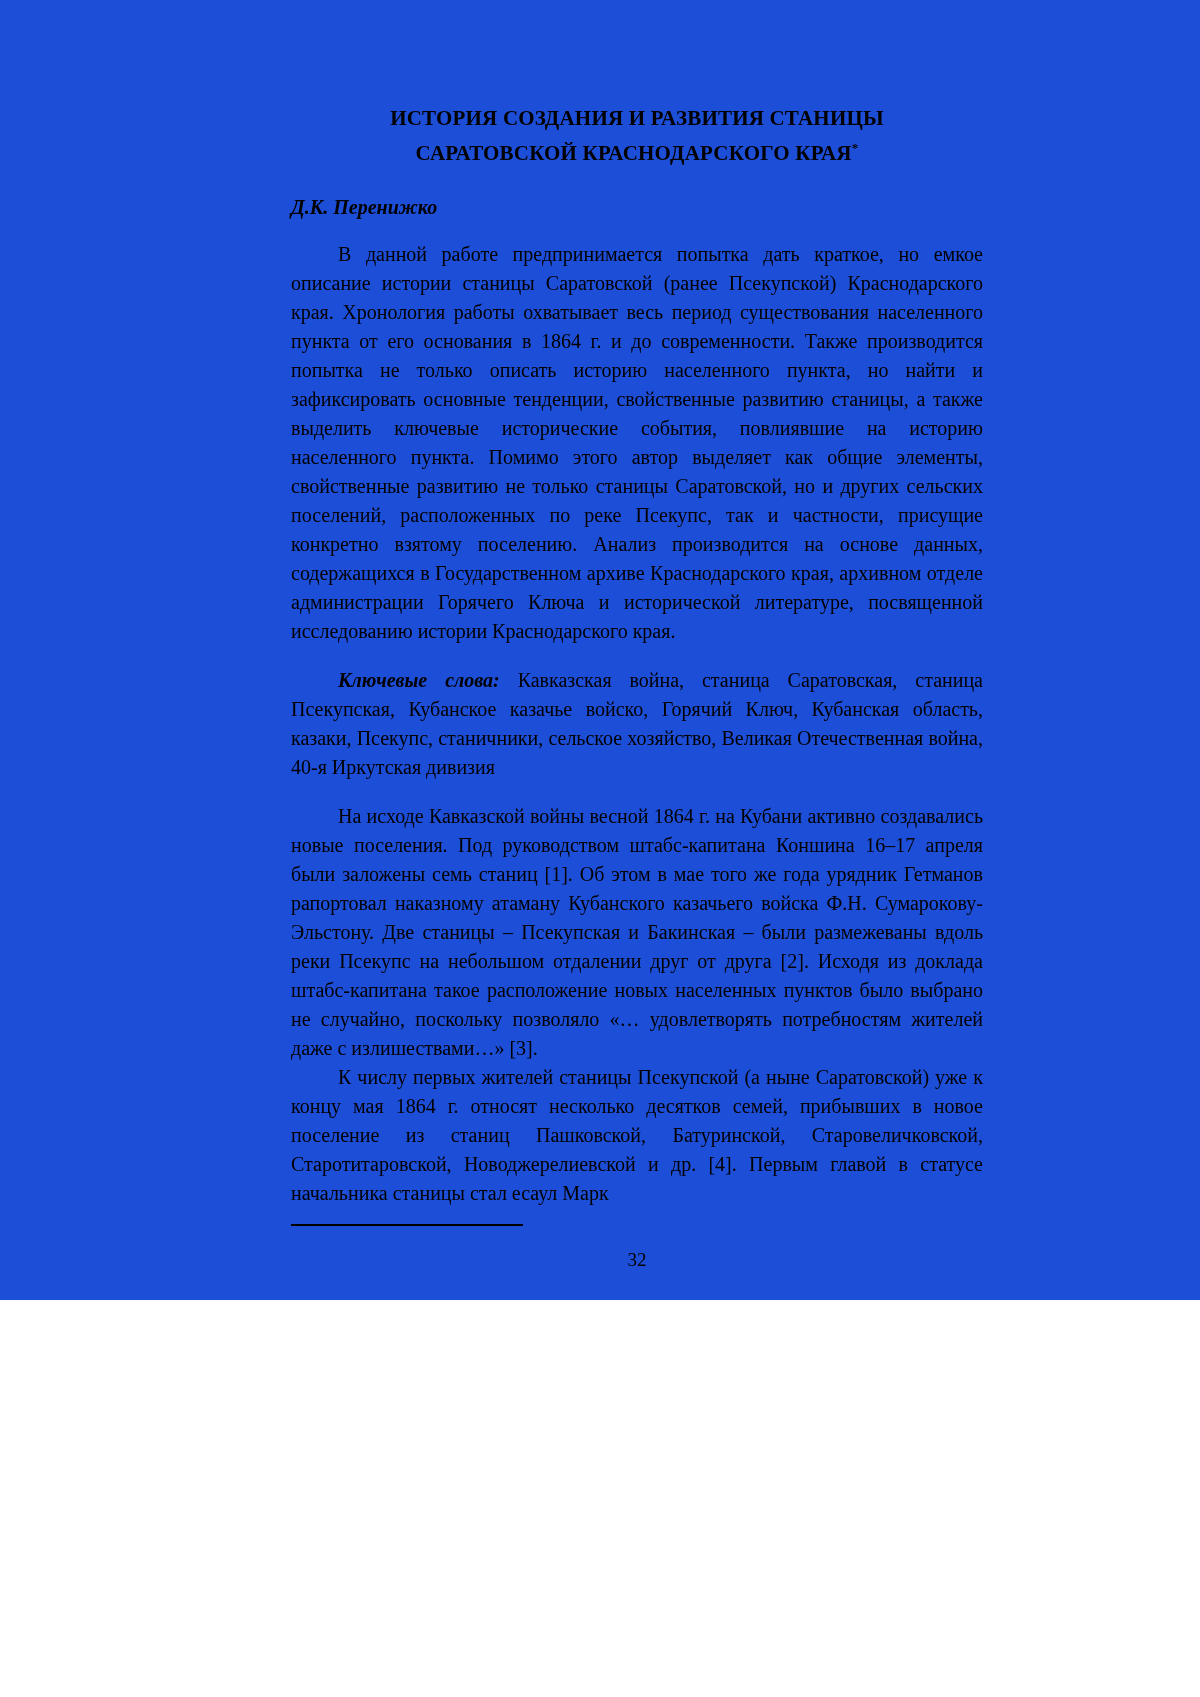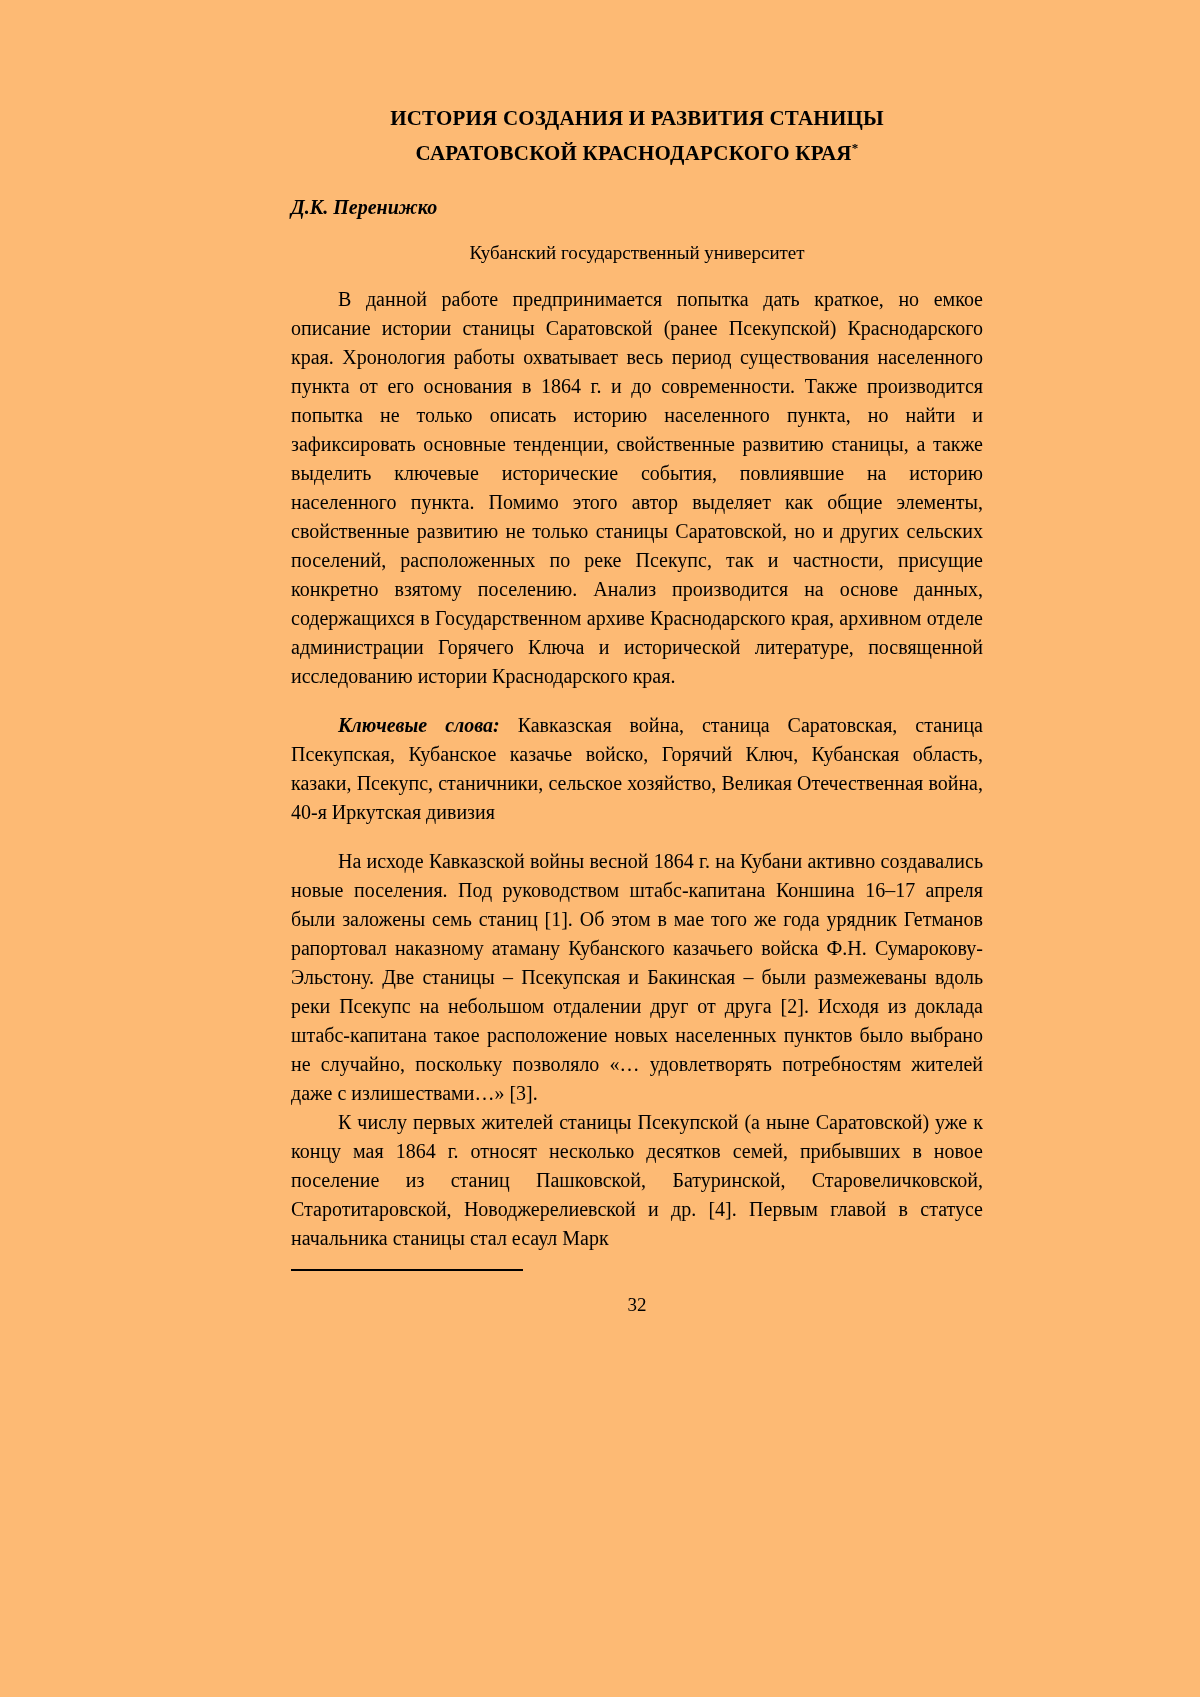--- a/index.html
+++ b/index.html
@@ -1,20 +1,20 @@
 <!DOCTYPE html>
 <html><head>
 <meta charset="utf-8">
 <style>
   html, body { margin: 0; padding: 0; background: #ffffff; }
   .page {
     position: relative;
     width: 1200px;
-    height: 1697px;
-    background: #fdba74;
+    height: 1300px;
+    background: #1d4ed8;
     color: #000000;
     font-family: "Liberation Serif", "DejaVu Serif", serif;
     overflow: hidden;
     margin: 0 auto;
   }
   .content {
     position: absolute;
     left: 291px;
     top: 103px;
     width: 692px;
@@ -76,21 +76,20 @@
 <body>
 
 <div class="page">
   <div class="content">
 
     <h1 class="title"><span>ИСТОРИЯ СОЗДАНИЯ И РАЗВИТИЯ СТАНИЦЫ</span><br><span>САРАТОВСКОЙ КРАСНОДАРСКОГО КРАЯ</span><sup>*</sup></h1>
 
     <p class="author">Д.К. Перенижко</p>
 
     <div class="affiliation">
-      <div>Кубанский государственный университет</div>
     </div>
 
     <p class="para gap-top">В данной работе предпринимается попытка дать краткое, но емкое описание истории станицы Саратовской (ранее Псекупской) Краснодарского края. Хронология работы охватывает весь период существования населенного пункта от его основания в 1864 г. и до современности. Также производится попытка не только описать историю населенного пункта, но найти и зафиксировать основные тенденции, свойственные развитию станицы, а также выделить ключевые исторические события, повлиявшие на историю населенного пункта. Помимо этого автор выделяет как общие элементы, свойственные развитию не только станицы Саратовской, но и других сельских поселений, расположенных по реке Псекупс, так и частности, присущие конкретно взятому поселению. Анализ производится на основе данных, содержащихся в Государственном архиве Краснодарского края, архивном отделе администрации Горячего Ключа и исторической литературе, посвященной исследованию истории Краснодарского края.</p>
 
     <p class="para gap-top"><span class="kw-label">Ключевые слова:</span><span> Кавказская война, станица Саратовская, станица Псекупская, Кубанское казачье войско, Горячий Ключ, Кубанская область, казаки, Псекупс, станичники, сельское хозяйство, Великая Отечественная война, 40-я Иркутская дивизия</span></p>
 
     <p class="para gap-top">На исходе Кавказской войны весной 1864 г. на Кубани активно создавались новые поселения. Под руководством штабс-капитана Коншина 16–17 апреля были заложены семь станиц [1]. Об этом в мае того же года урядник Гетманов рапортовал наказному атаману Кубанского казачьего войска Ф.Н. Сумарокову-Эльстону. Две станицы – Псекупская и Бакинская – были размежеваны вдоль реки Псекупс на небольшом отдалении друг от друга [2]. Исходя из доклада штабс-капитана такое расположение новых населенных пунктов было выбрано не случайно, поскольку позволяло «… удовлетворять потребностям жителей даже с излишествами…» [3].</p>
 
     <p class="para">К числу первых жителей станицы Псекупской (а ныне Саратовской) уже к концу мая 1864 г. относят несколько десятков семей, прибывших в новое поселение из станиц Пашковской, Батуринской, Старовеличковской, Старотитаровской, Новоджерелиевской и др. [4]. Первым главой в статусе начальника станицы стал есаул Марк</p>
 

